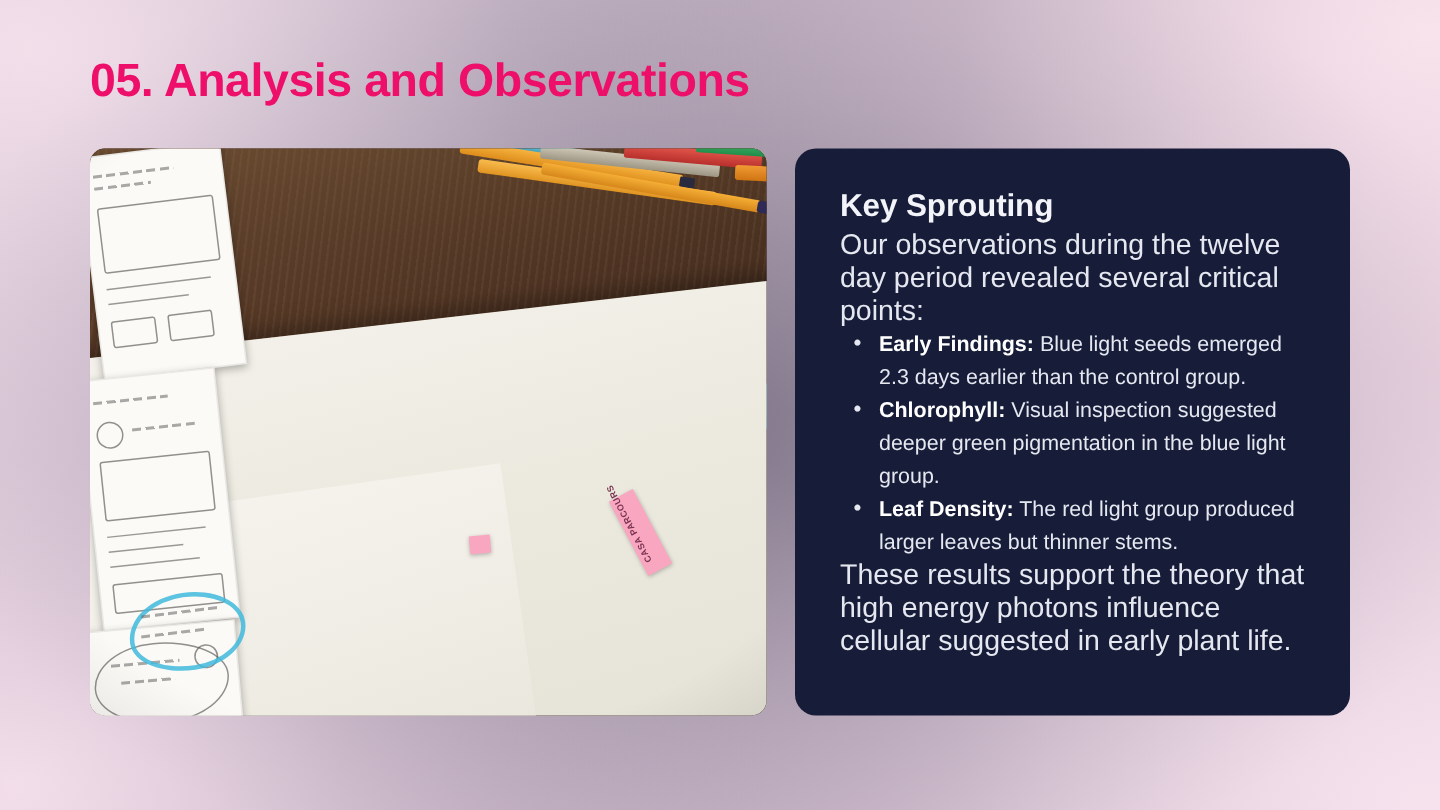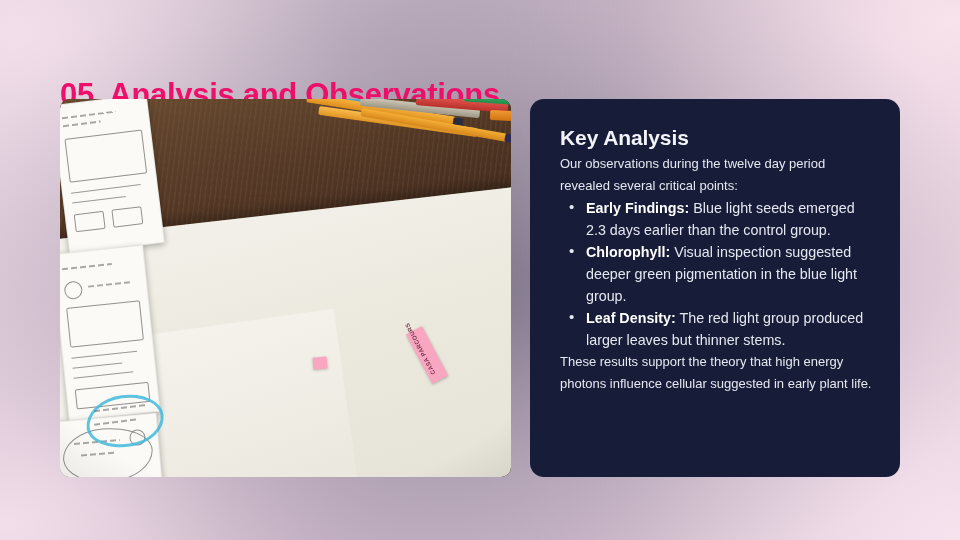--- a/index.html
+++ b/index.html
@@ -29,21 +29,20 @@
     pointer-events:none;
   }
 
   
   #page-title {
     position:absolute; left:60px; top:36px;
     font-size:31px; font-weight:bold;
     letter-spacing:-0.3px;
     color:#ED0F69;
     white-space:nowrap;
-    margin-top:41px;
   }
 
   
   #photo-panel {
     position:absolute; left:60px; top:99px;
     width:451px; height:378px;
     border-radius:10px; overflow:hidden;
     background:#2d1d12;
   }
   .ph { position:absolute; }
@@ -157,21 +156,21 @@
     border-radius:14px;
     padding:27px 26px 20px 30px;
     color:#E9ECF3;
   }
   #findings-heading {
     font-size:21px; font-weight:bold;
     color:#F2F4F9; letter-spacing:-0.1px;
     margin-bottom:3px;
   }
   .body-text {
-    font-size:13px; line-height:22px; color:#E5E8F0;
+    font-size:19px; line-height:22px; color:#E5E8F0;
   }
   #findings-list {
     list-style:none; margin:0; padding:0;
   }
   #findings-list li {
     position:relative;
     padding-left:26px;
     font-size:14.3px; line-height:22px;
     color:#E5E8F0;
   }
@@ -271,21 +270,21 @@
 
     <div class="sticky" style="left:358px;top:228px;width:18px;height:56px;transform:rotate(-28deg);">
       <span class="sticky-txt" style="left:3px;top:48px;transform:rotate(-90deg);">CASA PARCOURS</span>
     </div>
     <div class="sticky" style="left:253px;top:258px;width:14px;height:12px;transform:rotate(-5deg);"></div>
 
     <div class="photo-vignette"></div>
   </div>
 
   <div id="findings-card">
-    <h2 id="findings-heading">Key Analysis</h2>
+    <h2 id="findings-heading">Key Sprouting</h2>
     <p class="body-text">Our observations during the twelve day period revealed several critical points:</p>
     <ul id="findings-list">
       <li><b>Early Findings:</b><span> Blue light seeds emerged 2.3 days earlier than the control group.</span></li>
       <li><b>Chlorophyll:</b><span> Visual inspection suggested deeper green pigmentation in the blue light group.</span></li>
       <li><b>Leaf Density:</b><span> The red light group produced larger leaves but thinner stems.</span></li>
     </ul>
     <p id="findings-closing" class="body-text">These results support the theory that high energy photons influence cellular suggested in early plant life.</p>
   </div>
 
 </div>

